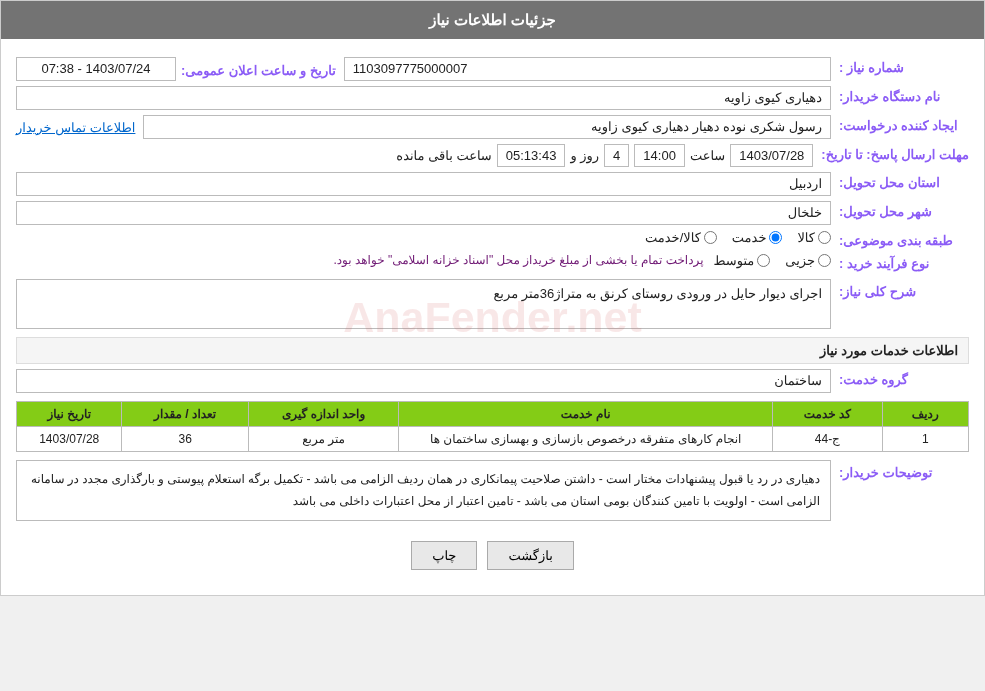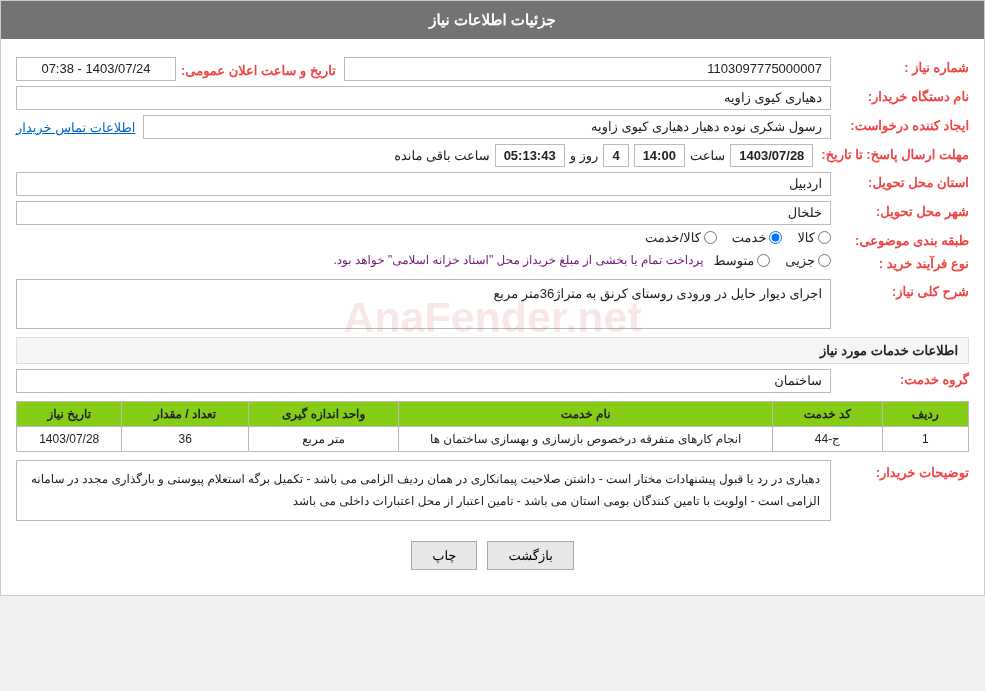--- a/index.html
+++ b/index.html
@@ -42,21 +42,20 @@
       padding: 3px 8px;
       flex: 1;
       text-align: right;
       min-height: 24px;
     }
     .date-box {
       background: #fff;
       border: 1px solid #bbb;
       padding: 3px 8px;
       text-align: center;
-      font-weight: bold;
     }
     .link-text {
       color: #0066cc;
       text-decoration: underline;
       cursor: pointer;
     }
     .radio-group {
       display: flex;
       align-items: center;
       gap: 15px;
@@ -133,22 +132,22 @@
       white-space: nowrap;
     }
     .row-flex {
       display: flex;
       align-items: flex-start;
       gap: 8px;
       margin: 5px 0;
     }
     .col-label {
       font-weight: bold;
-      color: #ef4444;
-      text-align: right;
+      color: #8b5cf6;
+      text-align: left;
       min-width: 130px;
       padding-top: 3px;
     }
     .col-content {
       flex: 1;
     }
   </style>
 </head>
 <body>
 
@@ -157,21 +156,21 @@
   <div class="header-bar">
     <span>جزئیات اطلاعات نیاز</span>
   </div>
 
   <div class="content-area watermark-area">
     <div class="watermark">AnaFender.net</div>
 
     <div class="row-flex" style="margin-top:8px;">
       <div class="col-label">شماره نیاز :</div>
       <div class="col-content">
-        <div class="info-value" style="text-align:right;">1103097775000007</div>
+        <div class="info-value" style="text-align:left;">1103097775000007</div>
       </div>
       <div style="display:flex;align-items:center;gap:5px;flex-shrink:0;">
         <div class="col-label" style="min-width:auto;">تاریخ و ساعت اعلان عمومی:</div>
         <div class="info-value" style="min-width:160px;text-align:center;">1403/07/24 - 07:38</div>
       </div>
     </div>
 
     <div class="row-flex">
       <div class="col-label">نام دستگاه خریدار:</div>
       <div class="col-content">

